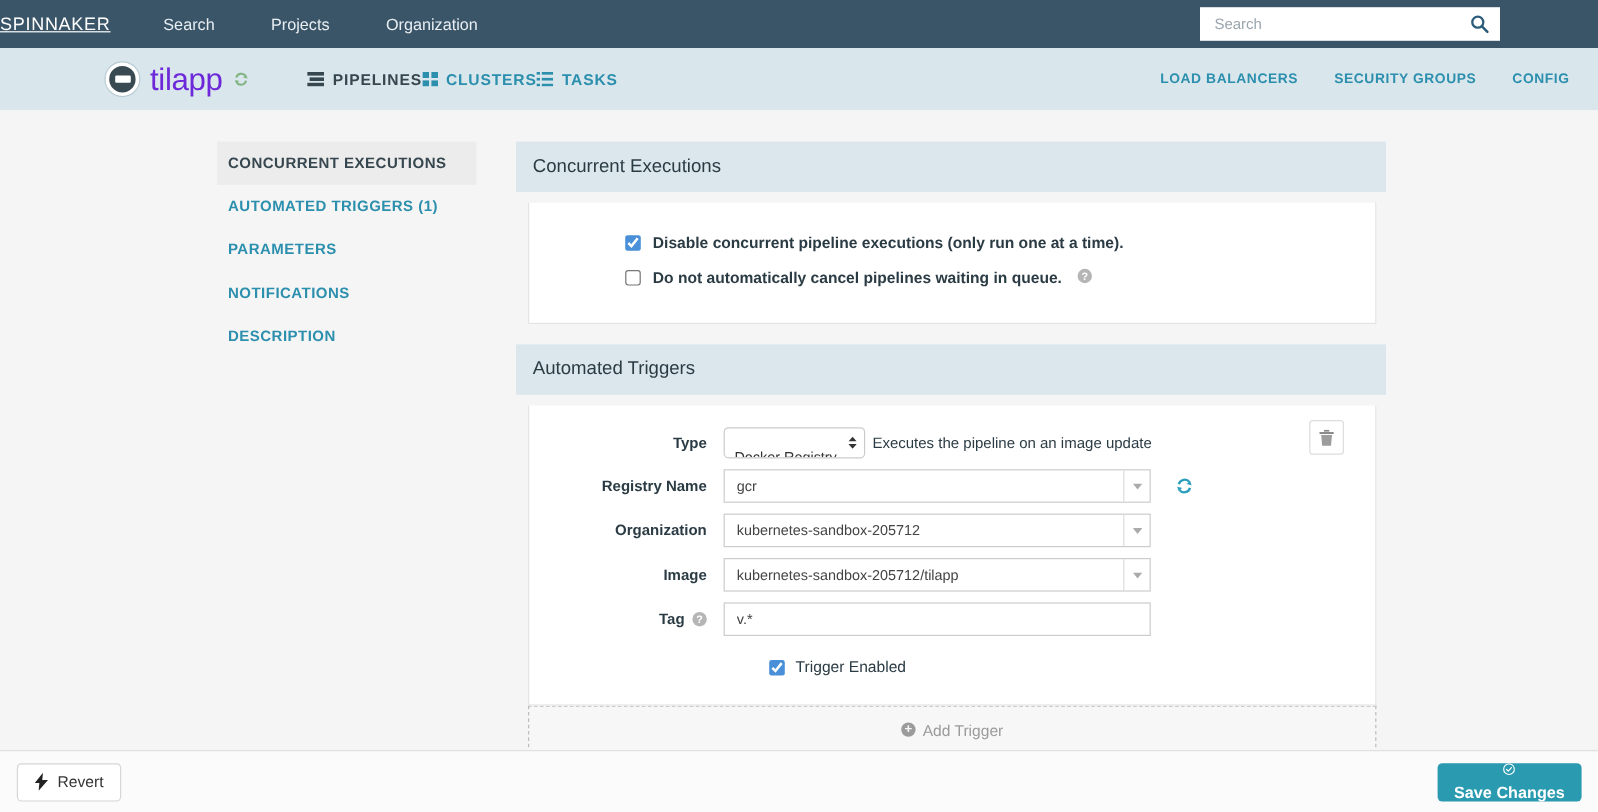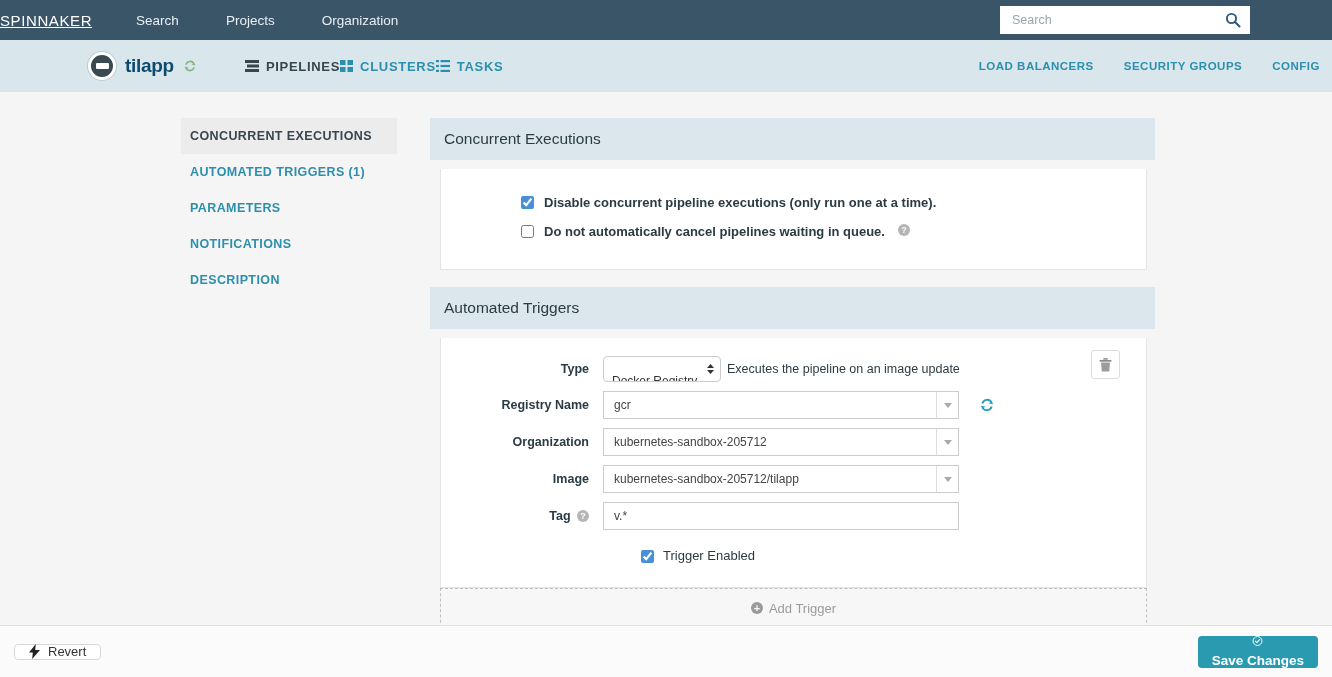--- a/index.html
+++ b/index.html
@@ -67,21 +67,21 @@
   .applogo-wrap { display: flex; align-items: center; margin-left: 88px; }
   .applogo {
     width: 28px; height: 28px; border-radius: 50%;
     background: #3a4a52;
     border: 3px solid #ffffff;
     display: flex; align-items: center; justify-content: center;
     box-shadow: 0 0 0 1px #b9cbd4;
   }
   .applogo .bar { width: 13px; height: 6px; background: #fff; border-radius: 1px; }
   .appname {
-    font-size: 19px; font-weight: bold; color: #0c4a6e;
+    font-size: 26px; font-weight: normal; color: #6d28d9;
     margin-left: 9px; letter-spacing: -0.3px;
   }
   .app-refresh { margin-left: 9px; display: flex; align-items: center; }
 
   .tabs { display: flex; align-items: center; margin-left: 48px; height: 52px; }
   .tab {
     display: flex; align-items: center; gap: 7px;
     font-size: 13px; font-weight: bold; letter-spacing: 0.7px;
     color: #2b8fad; text-decoration: none;
     height: 52px; position: relative;
@@ -91,21 +91,21 @@
     content: "";
     position: absolute;
     bottom: -11px; left: 50%; transform: translateX(-50%);
     border-left: 11px solid transparent;
     border-right: 11px solid transparent;
     border-bottom: 11px solid #f5f5f5;
   }
   .tabicon { display: flex; flex-direction: column; gap: 2px; }
 
   .appnav-right {
-    position: absolute; right: 12px;
+    position: absolute; right: 24px;
     display: flex; align-items: flex-end; gap: 30px;
   }
   .appnav-right a {
     font-size: 11.5px; font-weight: bold; letter-spacing: 0.5px;
     color: #2b8fad; text-decoration: none;
   }
 
   
   .page {
     height: 585px;
@@ -283,21 +283,21 @@
     left: 0; bottom: 0;
     width: 1332px; height: 52px;
     background: #fbfbfb;
     border-top: 1px solid #e0e0e0;
     display: flex; align-items: center; justify-content: space-between;
     padding: 0 14px;
   }
   .btn-revert {
     display: flex; align-items: center; gap: 8px;
     background: #fff; border: 1px solid #d6d6d6; border-radius: 4px;
-    height: 16px; padding: 0 14px;
+    height: 32px; padding: 0 14px;
     font-size: 13px; color: #333;
     cursor: pointer;
     font-family: "Liberation Sans", sans-serif;
   }
   .btn-save {
     display: flex; align-items: center; gap: 7px;
     background: #2a9ab0; border: 0; border-radius: 4px;
     height: 32px; padding: 0 14px;
     font-size: 13.5px; font-weight: bold; color: #fff;
     cursor: pointer;

